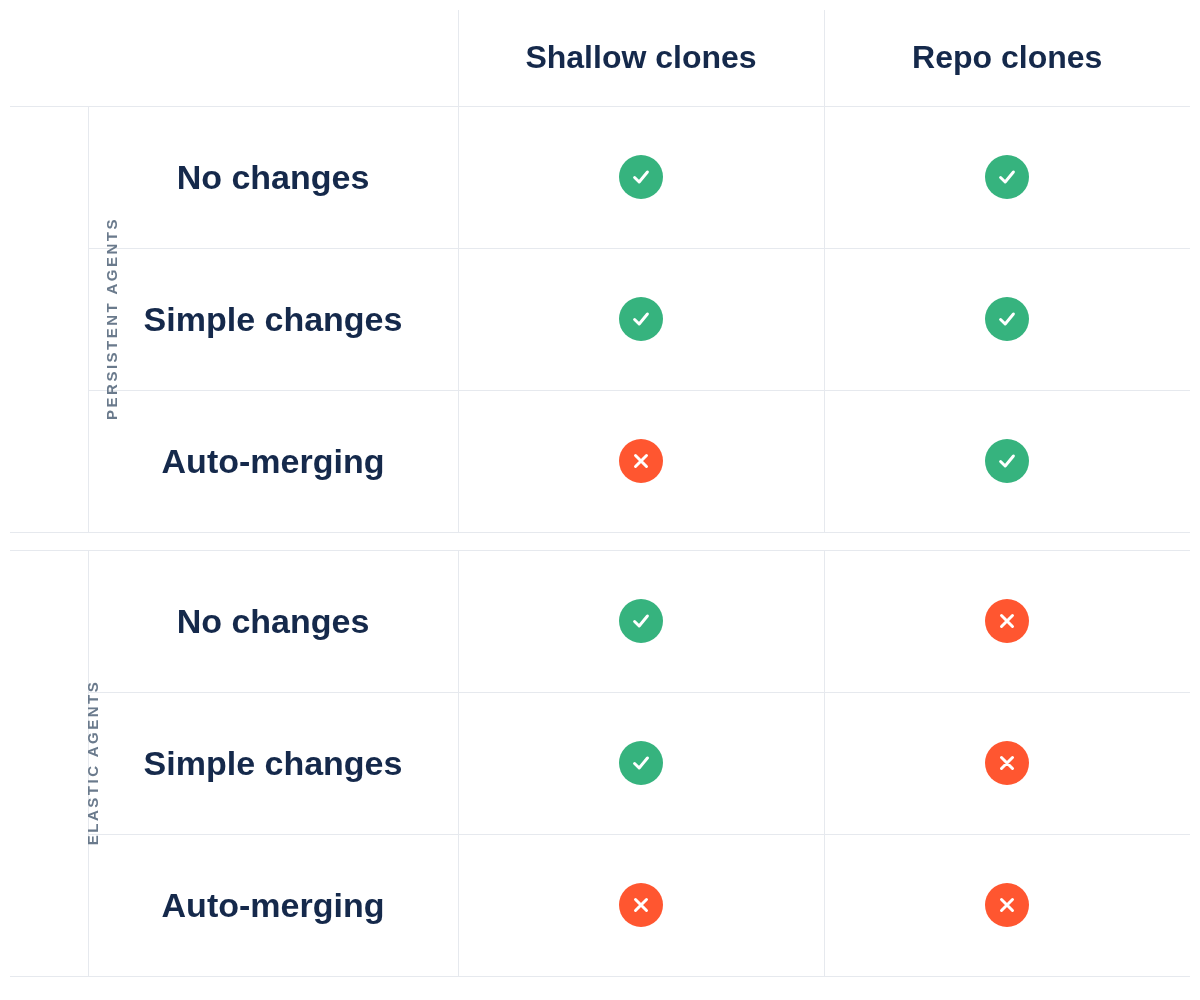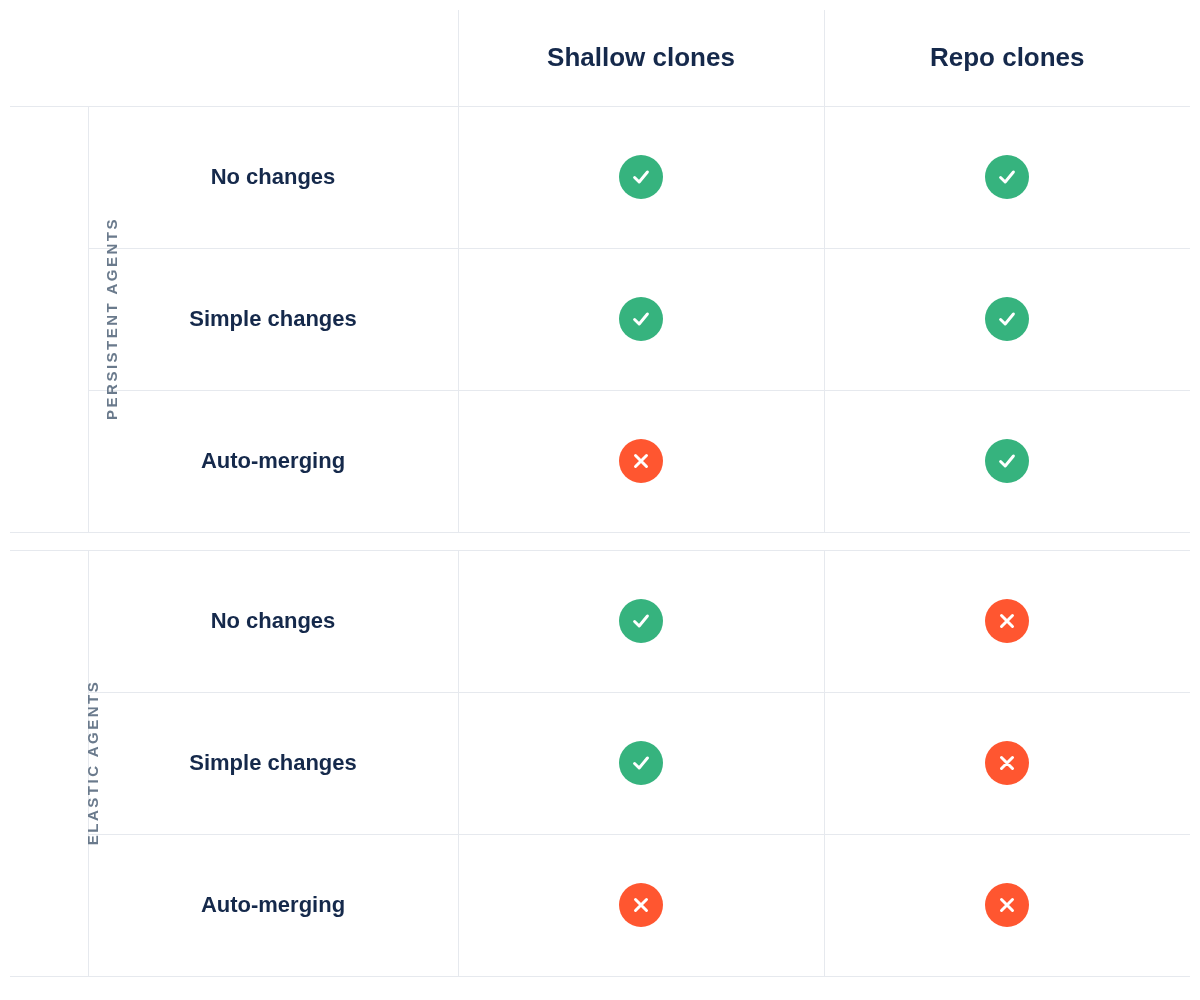--- a/index.html
+++ b/index.html
@@ -18,30 +18,30 @@
     }
     td, th { padding: 0; }
     .col-spacer { width: 78px; }
     .col-rowlabel { width: 370px; }
     .col-val { width: auto; }
     .hdr {
       height: 96px;
       text-align: center;
       vertical-align: middle;
       font-weight: 700;
-      font-size: 26px;
+      font-size: 32px;
       color: #15294b;
     }
     .hdr.b-left { border-left: 1px solid #e6e9ee; }
     .group-sep td { height: 0; border-top: 1px solid #e6e9ee; }
     .rowlabel {
       text-align: center;
       vertical-align: middle;
       font-weight: 700;
-      font-size: 22px;
+      font-size: 34px;
       color: #15294b;
       border-left: 1px solid #e6e9ee;
       border-top: 1px solid #e6e9ee;
     }
     .valcell {
       text-align: center;
       vertical-align: middle;
       border-left: 1px solid #e6e9ee;
       border-top: 1px solid #e6e9ee;
     }

